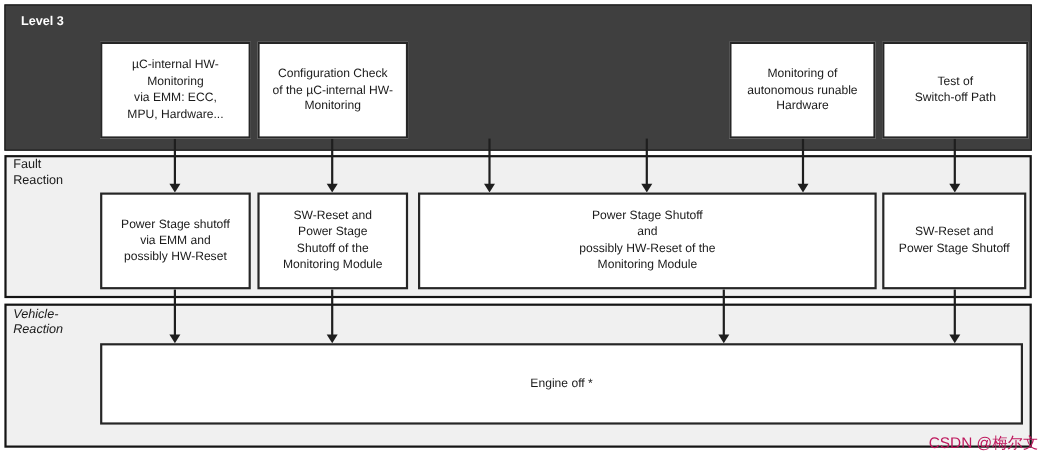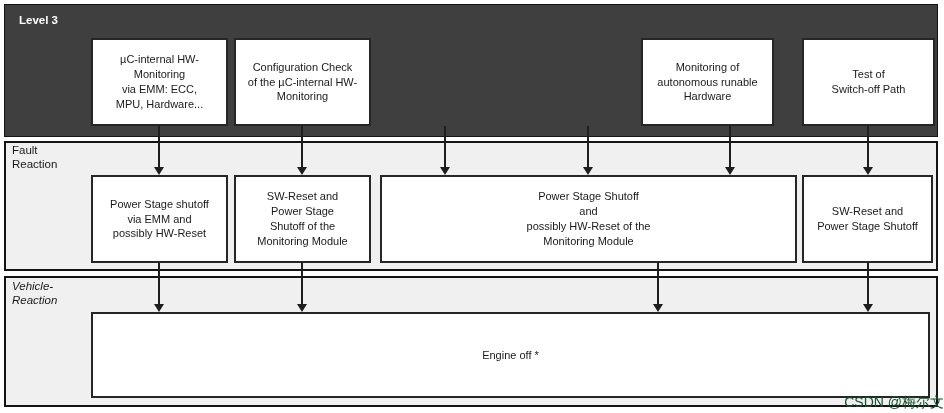--- a/index.html
+++ b/index.html
@@ -16,33 +16,33 @@
     position:absolute;font-size:11.5px;line-height:1.25;white-space:pre-line;
   }
   .band-label.light{color:#ffffff;font-weight:bold;left:14px;top:8px;}
   .node{
     position:absolute;box-sizing:border-box;background:#ffffff;border:2px solid #262626;
     display:flex;align-items:center;justify-content:center;text-align:center;
     font-size:11px;line-height:1.35;white-space:pre-line;padding:2px;z-index:3;
   }
   .node.top{top:38px;height:88px;}
   .node.fault{top:175px;height:88px;}
-  .node.vehicle{left:91px;top:312px;width:839px;height:86px;}
+  .node.vehicle{left:91px;top:312px;width:839px;height:74px;}
   .footnote{
     position:absolute;right:72px;bottom:7px;font-size:11px;white-space:nowrap;
   }
   .arrow{position:absolute;width:2px;background:#1e1e1e;z-index:2;}
   .arrow .head{
     position:absolute;left:-4px;bottom:-7px;width:0;height:0;display:block;
     border-left:5px solid transparent;border-right:5px solid transparent;border-top:8px solid #1e1e1e;
   }
   .arrow.t{top:126px;height:42px;}
   .arrow.b{top:263px;height:42px;}
   .watermark{
-    position:absolute;right:0px;bottom:1px;font-size:14px;color:#14532d;z-index:5;white-space:nowrap;
+    position:absolute;right:0px;bottom:1px;font-size:14px;color:#be185d;z-index:5;white-space:nowrap;
   }
 </style>
 </head>
 <body>
 
 <div class="canvas">
 
   <div class="band band-dark">
     <span class="band-label light">Level 3</span>
   </div>
@@ -54,21 +54,21 @@
   <span class="band-label" style="left:12px;top:279px;font-style:italic;">Vehicle-
 Reaction</span>
 
   <div class="node top" style="left:91px;width:137px;">µC-internal HW-
 Monitoring
 via EMM: ECC,
 MPU, Hardware...</div>
   <div class="node top" style="left:234px;width:137px;">Configuration Check
 of the µC-internal HW-
 Monitoring</div>
-  <div class="node top" style="left:641px;width:133px;">Monitoring of
+  <div class="node top" style="left:663px;width:133px;">Monitoring of
 autonomous runable
 Hardware</div>
   <div class="node top" style="left:802px;width:133px;">Test of
 Switch-off Path</div>
 
   <div class="arrow t" style="left:158px;">
       <i class="head"></i>
     </div>
   <div class="arrow t" style="left:301px;">
       <i class="head"></i>

